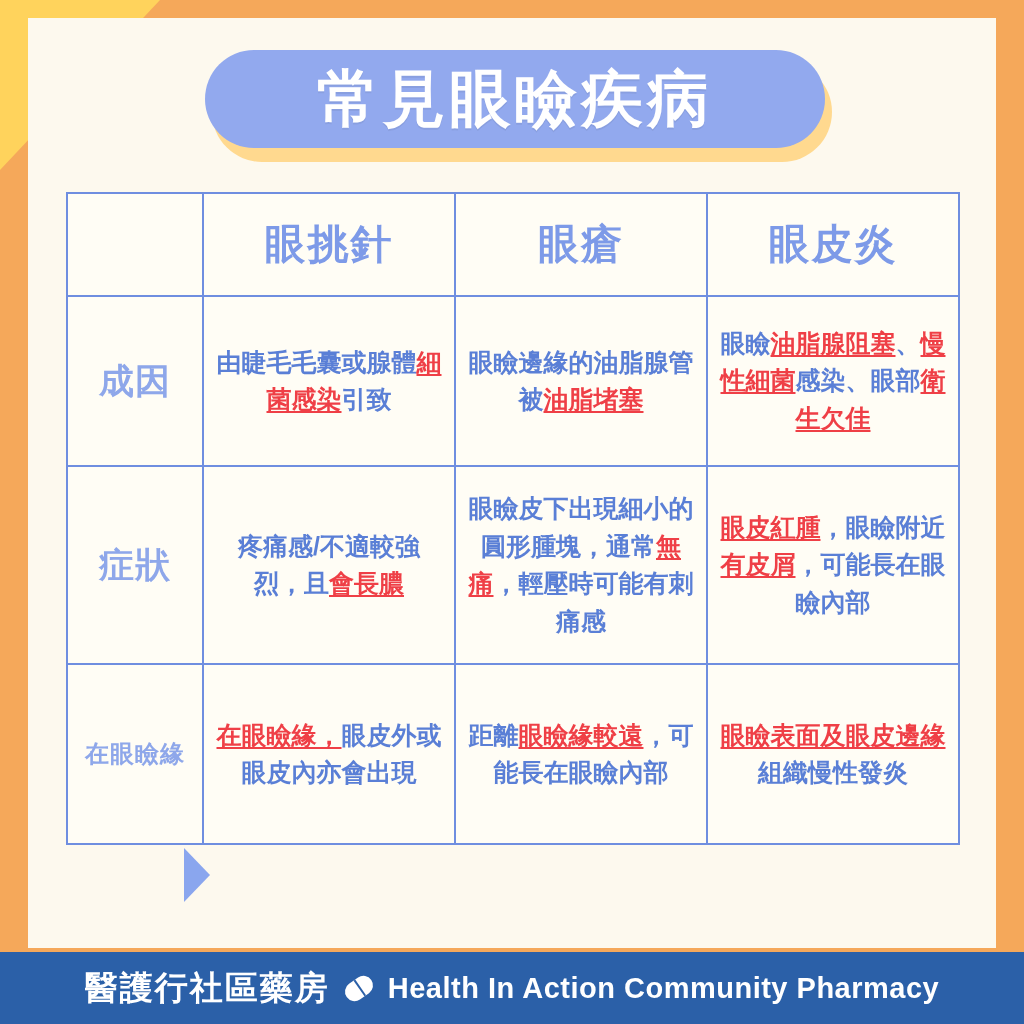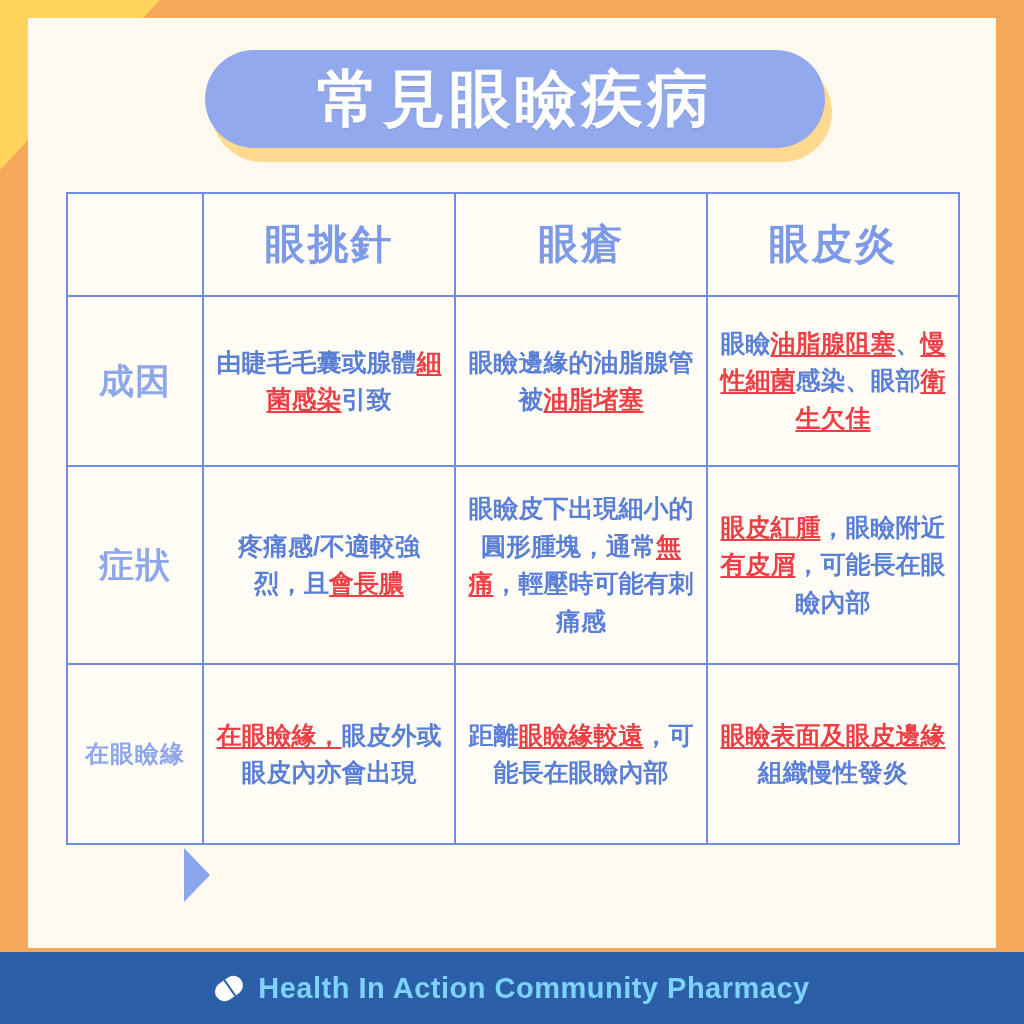--- a/index.html
+++ b/index.html
@@ -138,21 +138,21 @@
     display: flex; align-items: center; justify-content: center;
     gap: 14px;
   }
   .footer .cn {
     color: #ffffff;
     font-size: 33px;
     font-weight: bold;
     letter-spacing: 2px;
   }
   .footer .en {
-    color: #7dd3fc;
+    color: #ffffff;
     font-size: 29px;
     font-weight: bold;
     letter-spacing: 0.5px;
   }
   .pill-icon {
     width: 30px; height: 19px;
     background: #ffffff;
     border-radius: 10px;
     transform: rotate(-35deg);
     position: relative;
@@ -245,17 +245,18 @@
         <td>
           <div class="cell"><span class="hl">眼瞼表面及眼皮邊緣</span><span>組織慢性發炎</span></div>
         </td>
       </tr>
     </tbody>
   </table>
 
   <div class="continue-arrow"></div>
 
   <div class="footer">
+    <span class="cn">醫護行社區藥房</span>
     <span class="pill-icon"></span>
     <span class="en">Health In Action Community Pharmacy</span>
   </div>
 
 </div>
 
 </body></html>

